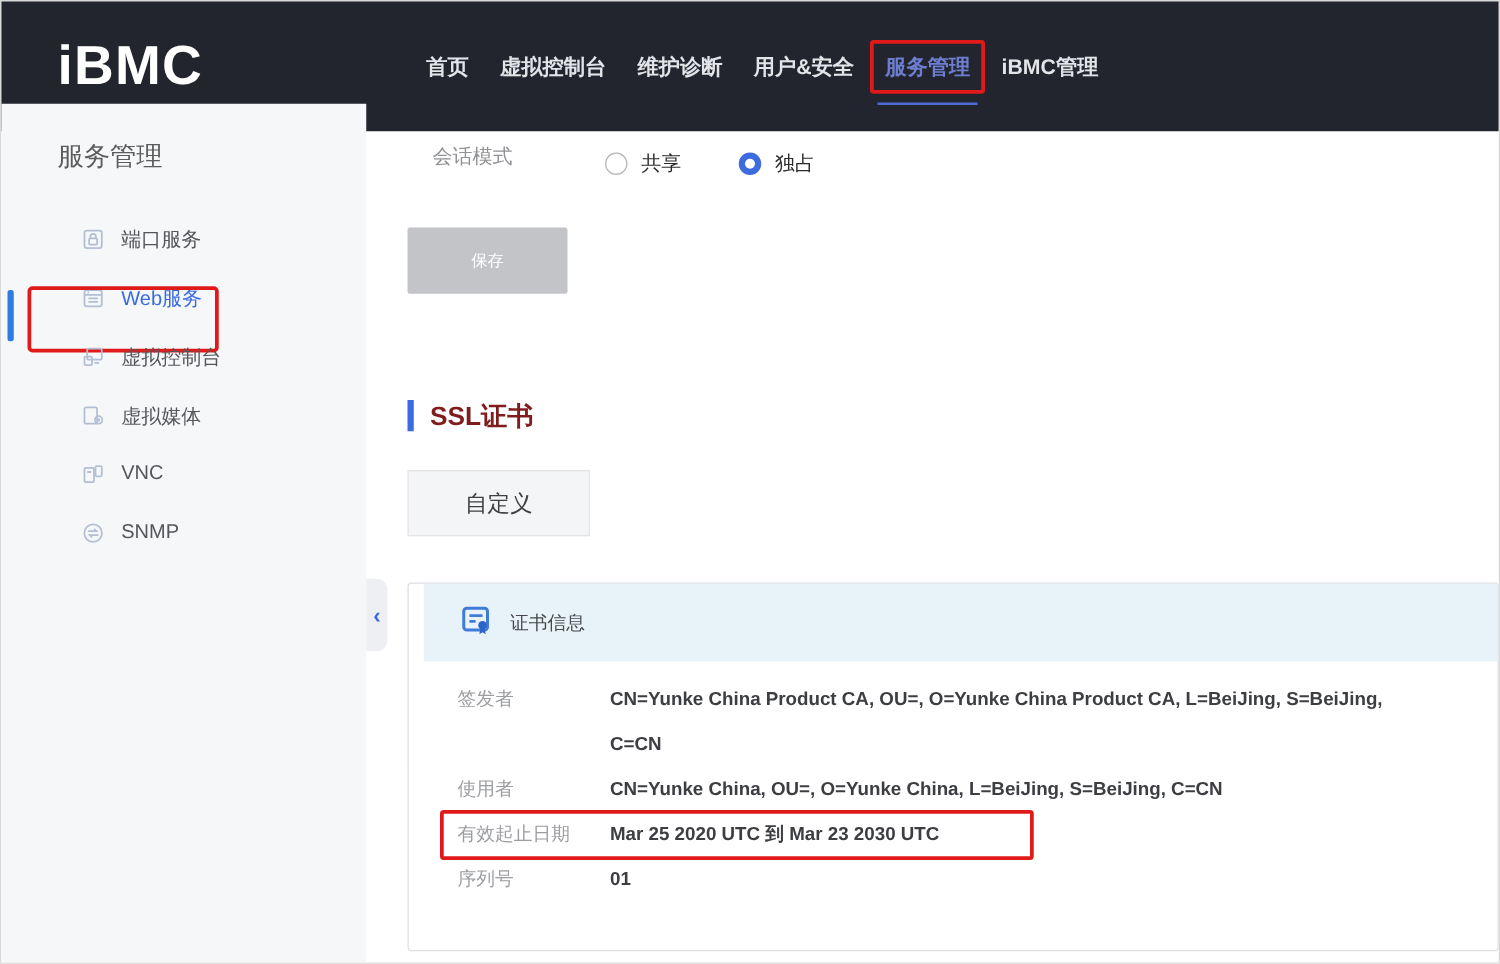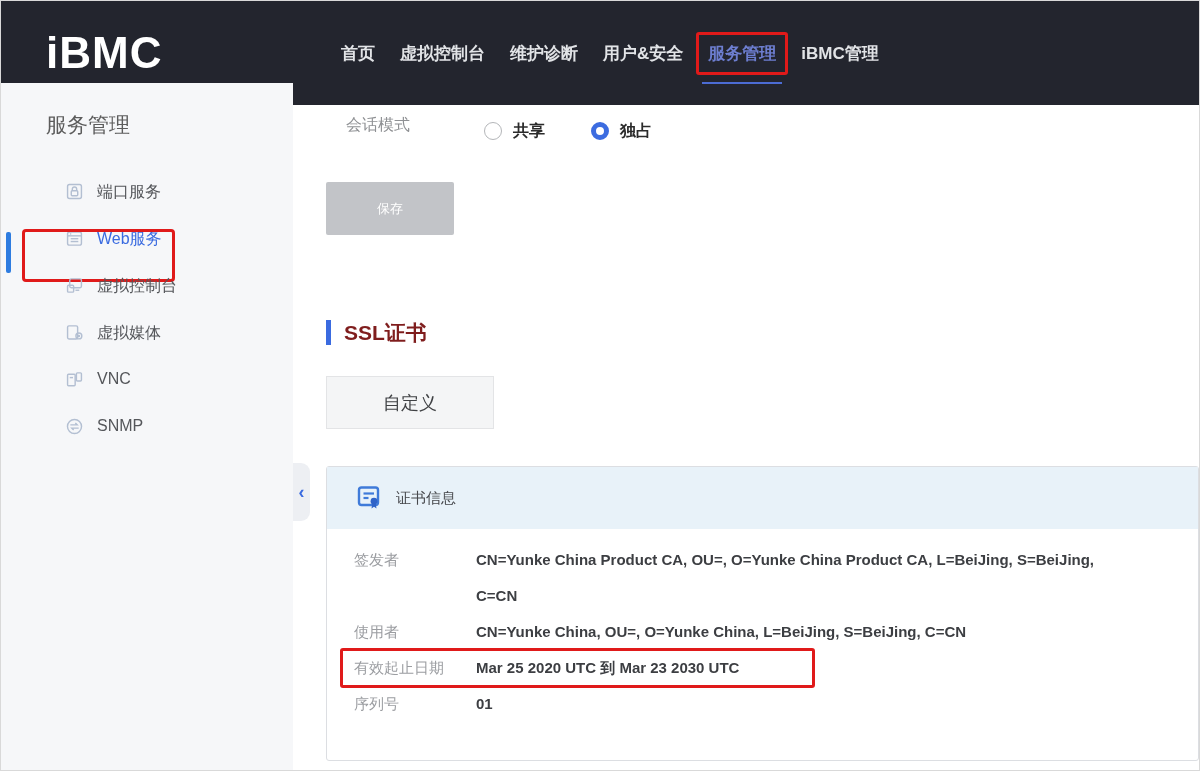--- a/index.html
+++ b/index.html
@@ -38,39 +38,39 @@
                background:#edeff3; border-radius:0 9px 9px 0; display:flex; align-items:center;
                justify-content:center; cursor:pointer; }
   .collapse-tab span { color:#3a6be0; font-size:18px; font-weight:bold; line-height:1; }
 
   
   .content { position:absolute; left:292px; top:82px; right:0; bottom:0; padding-left:33px; }
 
   .session-row { margin-top:28px; height:28px; display:flex; align-items:center;gap:18px; }
   .field-label { width:120px; margin-left:20px; font-size:16px; color:#8f9194; }
   .radio-option { display:flex; align-items:center; gap:11px; margin-right:28px;
-                  font-size:16px; font-weight:bold; color:#2b2b2b; cursor:pointer;margin-top:12px; }
+                  font-size:16px; font-weight:normal; color:#2b2b2b; cursor:pointer;margin-top:12px; }
   .radio { width:18px; height:18px; border-radius:50%; background:#fff;
            border:1px solid #b4b6b9; }
   .radio.selected { border:5px solid #3c6ce0; }
 
   .save-btn { display:block; margin-top:43px; width:128px; height:53px; background:#c2c4c8;
               color:#ffffff; font-size:13px; border:none; border-radius:2px;
               font-family:inherit; }
 
   .section-header { margin-top:84px; display:flex; align-items:center; gap:13px; height:27px; }
   .section-bar { width:5px; height:25px; background:#3a6be0; }
   .section-title { font-size:21px; font-weight:bold; color:#7f1d1d; }
 
-  .custom-btn { display:block; margin-top:30px; width:168px; height:53px; background:#f4f5f6;
+  .custom-btn { display:block; margin-top:30px; width:146px; height:53px; background:#f4f5f6;
               border:1px solid #e3e4e6; font-size:18px; color:#3f4144; font-family:inherit;
               cursor:pointer; }
 
   .cert-panel { margin-top:37px; border:1px solid #dcdee2; border-radius:3px; height:295px;
-              background:#fff; }
+              background:#fff;padding-left:12px; }
   .cert-header { height:62px; background:#e8f2f9; display:flex; align-items:center;
               padding-left:29px; gap:14px; font-size:15px; color:#46484c; }
   .cert-body { padding:13px 30px 0 27px; }
   .cert-row { position:relative; display:flex; font-size:15px; line-height:36px; }
   .cert-label { flex:0 0 122px; color:#9b9da1; }
   .cert-value { color:#3c3e42; font-weight:bold; max-width:620px; }
   .cert-row.highlighted::before { content:""; position:absolute; left:-14px; width:469px;
               top:-2px; bottom:-2px; border:3px solid #e01a1a; border-radius:3px;
               pointer-events:none; }
 </style>

